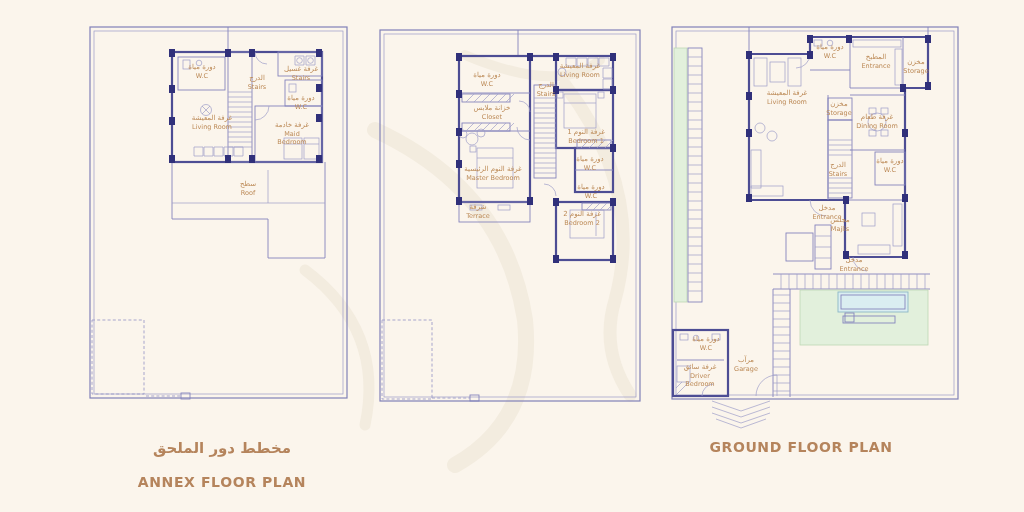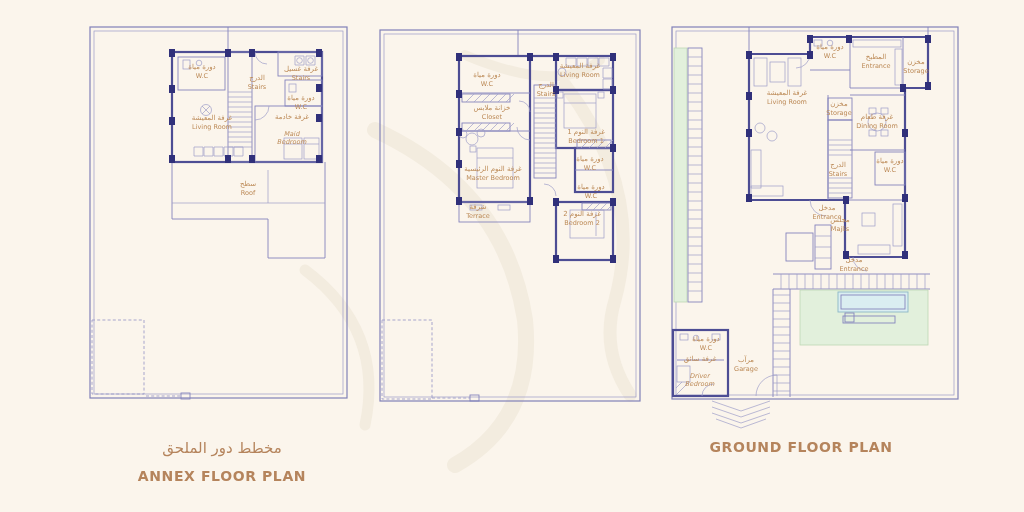--- a/index.html
+++ b/index.html
@@ -15,23 +15,23 @@
   .dash{fill:none;stroke:#9d9dc9;stroke-width:0.9;stroke-dasharray:3 2.2;}
   .col{fill:#30307a;stroke:none;}
   .grn{fill:#e2f0dc;stroke:#bed7b5;stroke-width:0.8;}
   .pool{fill:#daeef1;stroke:#8cb6c6;stroke-width:0.9;}
   .wm{fill:none;stroke:#f3ecdf;stroke-linecap:round;}
   
   .room-label{position:absolute;transform:translate(-50%,-50%);text-align:center;
               color:#bc8a57;font-size:6.5px;line-height:1.25;}
   .room-label .ar{display:block;font-size:7px;}
   .room-label .en{display:block;white-space:nowrap;}
-  .room-label.wrap .en{white-space:normal;width:38px;margin:8px auto;font-style:italic;}
+  .room-label.wrap .en{white-space:normal;width:38px;margin:0 auto;}
   .plan-title{position:absolute;transform:translateX(-50%);text-align:center;color:#b5845c;}
-  .plan-title .ar{font-size:15px;font-weight:normal;margin-bottom:11px;}
+  .plan-title .ar{font-size:15px;font-weight:bold;margin-bottom:17px;}
   .plan-title .en{font-size:14px;font-weight:bold;letter-spacing:0.6px;}
 </style>
 </head>
 <body>
 
 <div class="stage">
 
 <svg class="blueprint" width="1024" height="512" viewBox="0 0 1024 512">
 
   <g>

